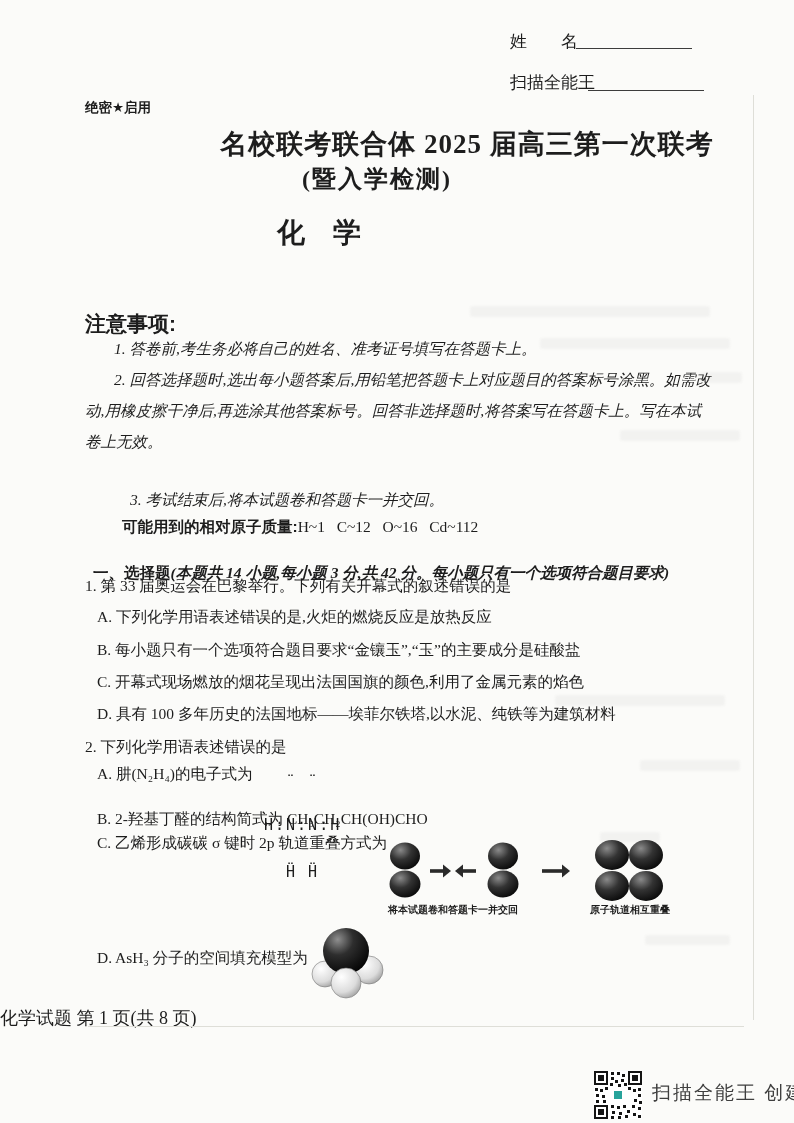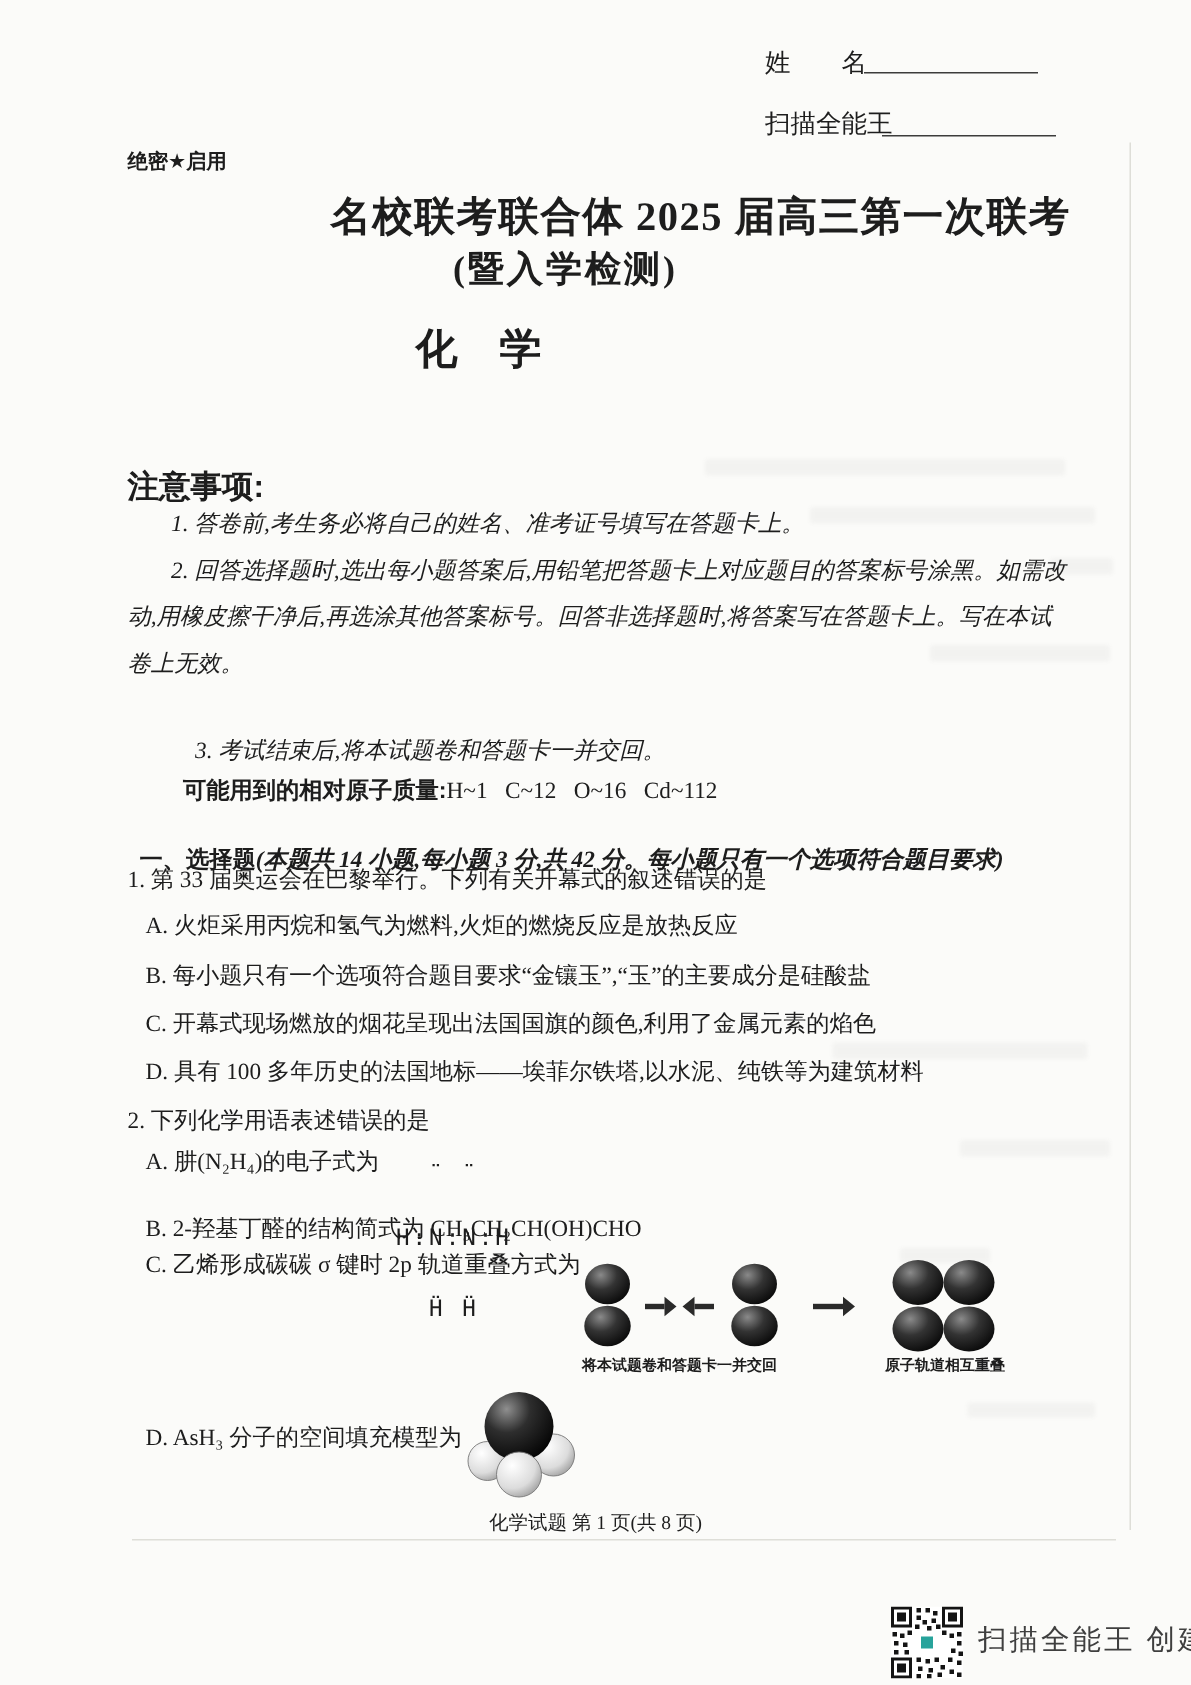--- a/index.html
+++ b/index.html
@@ -19,21 +19,21 @@
   .title2{font-size:24px;font-weight:600;text-align:center;letter-spacing:2px;}
   .subject{font-size:28px;font-weight:700;text-align:center;}
   .sec-strong{font-family:"Liberation Sans","DejaVu Sans",sans-serif;font-weight:700;font-size:15.5px;}
   .sec-rest{font-style:italic;font-size:15.5px;font-weight:600;}
   .caption{font-family:"Liberation Sans","DejaVu Sans",sans-serif;font-weight:700;font-size:10px;text-align:center;letter-spacing:0;}
   .ef{font-family:"DejaVu Sans Mono","Liberation Mono",monospace;font-size:15px;letter-spacing:2px;line-height:15px;}
   .ef div{white-space:pre;}
   .ef .r1{line-height:9px;}
   .ef .r2{line-height:17px;}
   .ef .r3{line-height:16px;}
-  .footer-txt{font-size:13px;text-align:center;}
+  .footer-txt{font-size:18px;}
   .scan-label{font-family:"Liberation Sans","DejaVu Sans",sans-serif;font-size:19px;color:#3f3f3f;letter-spacing:2px;}
   .bleed{position:absolute;background:#6a6a6a;opacity:.055;filter:blur(1.3px);border-radius:2px;}
   .edge{position:absolute;background:#dedeD8;}
 </style>
 </head>
 <body>
 
 <div class="abs body-txt" style="left:510px;top:30px;font-size:17px;">姓　　名</div>
 <div class="underline" style="left:576px;top:48px;width:116px;"></div>
 
@@ -55,21 +55,21 @@
 
 <div class="abs" style="left:114px;top:499px;">
   <span class="hei" style="font-size:15.5px;">可能用到的相对原子质量:</span><span class="body-txt" style="white-space:pre;">H~1   C~12   O~16   Cd~112</span>
 </div>
 
 <div class="abs" style="left:85px;top:545px;">
   <span class="sec-strong">一、选择题</span><span class="sec-rest">(本题共 14 小题,每小题 3 分,共 42 分。每小题只有一个选项符合题目要求)</span>
 </div>
 
 <div class="abs body-txt" style="left:85px;top:576px;">1. 第 33 届奥运会在巴黎举行。下列有关开幕式的叙述错误的是</div>
-<div class="abs body-txt" style="left:97px;top:607px;">A. 火炬采用丙烷和氢气为燃料,火炬的燃烧反应是放热反应</div>
+<div class="abs body-txt" style="left:97px;top:607px;">A. 下列化学用语表述错误的是,火炬的燃烧反应是放热反应</div>
 <div class="abs body-txt" style="left:97px;top:640px;">B. 每小题只有一个选项符合题目要求“金镶玉”,“玉”的主要成分是硅酸盐</div>
 <div class="abs body-txt" style="left:97px;top:672px;">C. 开幕式现场燃放的烟花呈现出法国国旗的颜色,利用了金属元素的焰色</div>
 <div class="abs body-txt" style="left:97px;top:704px;">D. 具有 100 多年历史的法国地标——埃菲尔铁塔,以水泥、纯铁等为建筑材料</div>
 
 <div class="abs body-txt" style="left:85px;top:737px;">2. 下列化学用语表述错误的是</div>
 
 <div class="abs body-txt" style="left:97px;top:764px;">A. 肼(N₂H₄)的电子式为</div>
 <div class="abs ef" style="left:264px;top:748px;">
   <div class="r1">  ¨ ¨</div>
   <div class="r2">H:N:N:H</div>

